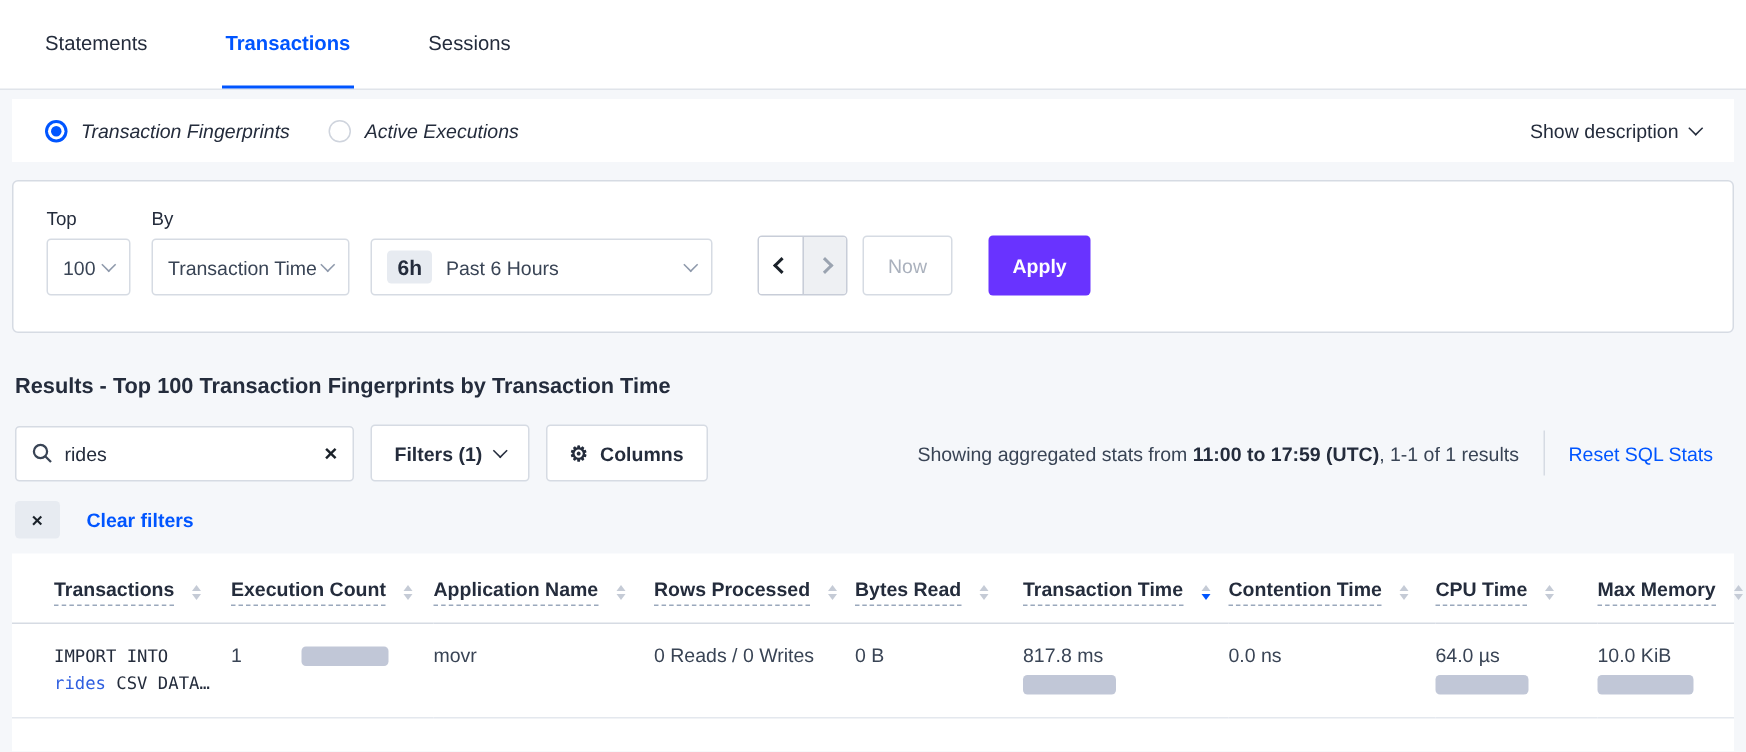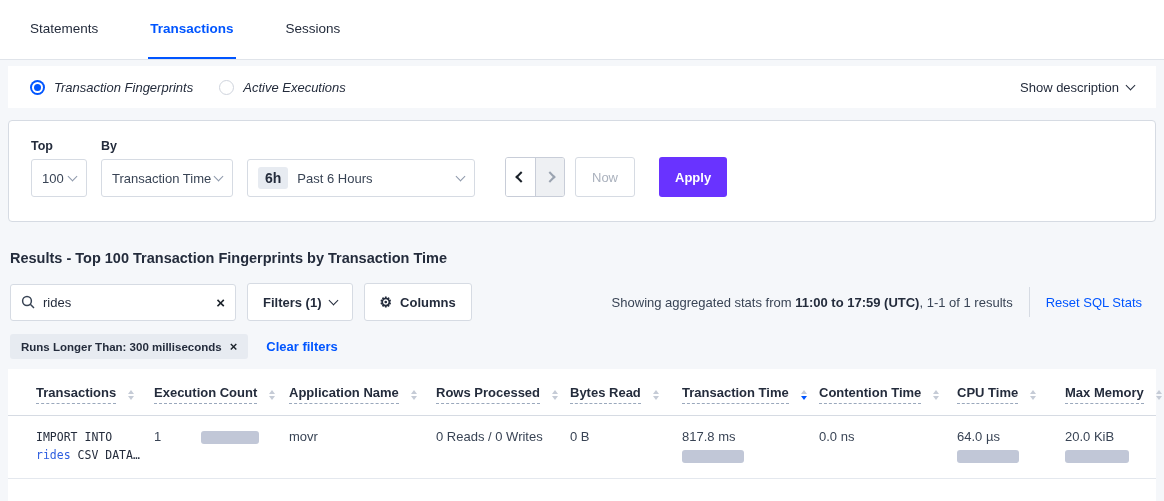--- a/index.html
+++ b/index.html
@@ -78,21 +78,21 @@
   .criteria-card{
     margin:12px 8px 0;
     background:#fff;
     border:1px solid var(--border);
     border-radius:4px;
     padding:18px 22px 24px;
   }
   .criteria-title{font-size:15px;font-weight:bold;color:var(--text-darker);margin-bottom:16px;}
   .criteria-row{display:flex;align-items:flex-end;}
   .field{display:flex;flex-direction:column;margin-right:14px;}
-  .field-label{font-size:12.5px;font-weight:bold;color:var(--text-darker);margin-bottom:6px;}
+  .field-label{font-size:12.5px;font-weight:normal;color:var(--text-darker);margin-bottom:6px;}
   .select{
     height:38px;border:1px solid var(--border);border-radius:3px;background:#fff;
     display:flex;align-items:center;padding:0 10px;cursor:pointer;color:var(--text-dark);
   }
   .select .chev{color:#8e99ab;margin-left:auto;}
   .select-top{width:56px;}
   .select-by{width:132px;}
   .select-range{width:228px;}
   .range-badge{
     background:#e7ebf1;border-radius:3px;font-size:14px;font-weight:bold;
@@ -266,21 +266,20 @@
     <span>Columns</span>
   </div>
   <div class="toolbar-spacer"></div>
   <div class="stats-text"><span>Showing aggregated stats from </span><b>11:00 to 17:59 (UTC)</b><span>, 1-1 of 1 results</span></div>
   <div class="v-divider"></div>
   <a class="link">Reset SQL Stats</a>
 </div>
 
 <div class="chip-row">
   <div class="chip">
-    <span>Runs Longer Than: 300 milliseconds</span>
     <span class="clear-x">×</span>
   </div>
   <span class="clear-filters">Clear filters</span>
 </div>
 
 <div class="table-card">
   <table>
     <colgroup>
       <col style="width:146px">
         <col style="width:135px">
@@ -379,19 +378,19 @@
         <td class="metric">
           <div>817.8 ms</div>
           <div class="bar bar-txn"></div>
         </td>
         <td><span>0.0 ns</span></td>
         <td class="metric">
           <div>64.0 µs</div>
           <div class="bar bar-cpu"></div>
         </td>
         <td class="metric">
-          <div>20.0 KiB</div>
+          <div>10.0 KiB</div>
           <div class="bar bar-mem"></div>
         </td>
       </tr>
     </tbody>
   </table>
 </div>
 
 </body></html>

